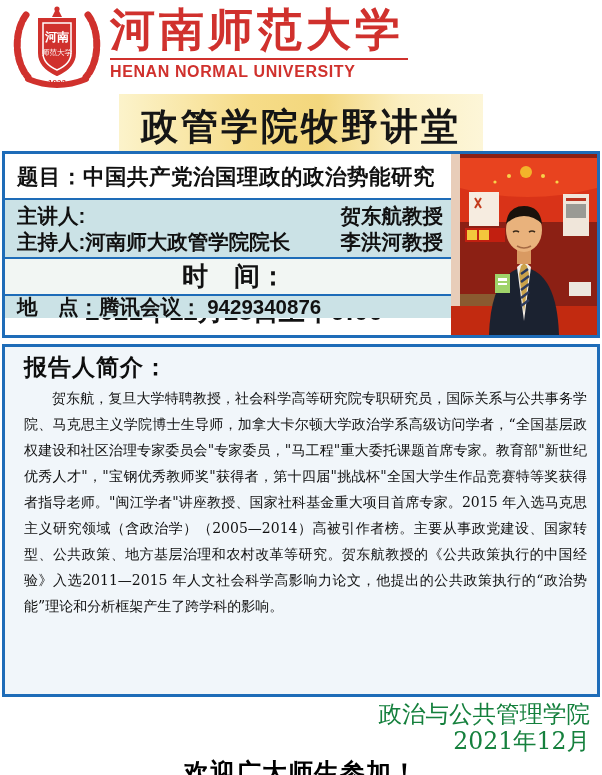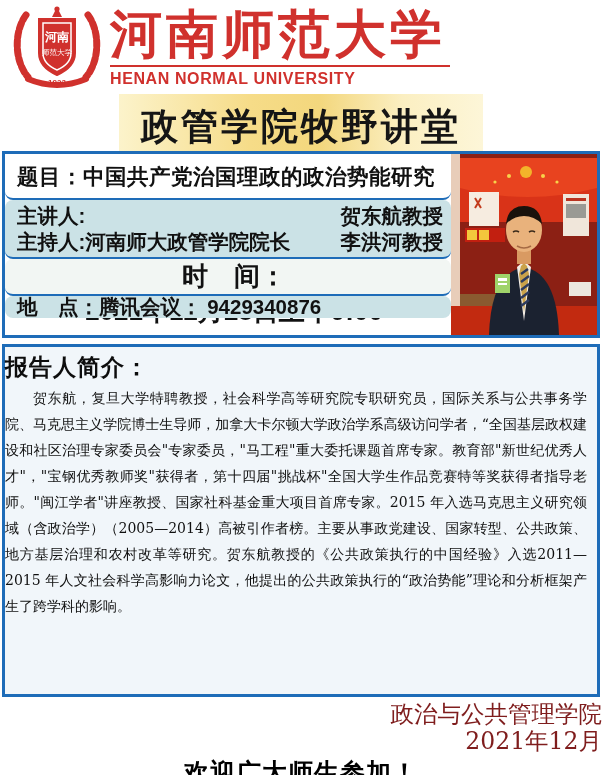--- a/index.html
+++ b/index.html
@@ -4,58 +4,58 @@
 <style>
   * { margin:0; padding:0; box-sizing:border-box; }
   html,body { width:602px; height:775px; background:#ffffff; overflow:hidden;
               font-family:"Liberation Sans", sans-serif; color:#111; }
 
   
   .header { position:relative; height:92px; }
   .logo { position:absolute; left:12px; top:5px; width:90px; height:84px; }
   .uni-block { position:absolute; left:110px; top:6px; }
   .uni-cn { display:inline-block; font-family:"DejaVu Serif", serif; font-weight:600;
-            font-size:52px; line-height:1.08; color:#D0312D; letter-spacing:4px;
+            font-size:45px; line-height:1.08; color:#D0312D; letter-spacing:4px;
             border-bottom:2px solid #D0312D; padding:0 4px 3px 0; }
   .uni-en { margin-top:3px; font-size:16px; font-weight:600; color:#D0312D; letter-spacing:.6px; }
 
   
   .banner-wrap { text-align:center; margin-top:2px; height:50px; }
   .banner { display:inline-block; padding:8px 22px 6px;
             background:linear-gradient(90deg,#FCF3CB 0%,#F6DC88 36%,#F3D77D 55%,#FBEFC2 78%,#FDF6D8 100%);
             font-family:"DejaVu Serif", serif; font-weight:700; font-size:37px;
             letter-spacing:3px; color:#151515; }
 
   
   .info-box { position:relative; margin:7px 2px 0; border:3px solid #1E6CB8; background:#fff; height:187px; }
   .rows { margin-right:146px; height:100%; display:flex; flex-direction:column; }
-  .row { border-bottom:2px solid #1E6CB8; padding-left:12px; display:flex; align-items:center;border-radius:8px; }
+  .row { border-bottom:2px solid #1E6CB8; padding-left:12px; display:flex; align-items:center; }
   .row-topic { height:46px; background:#ffffff; font-weight:700; font-size:21.5px; letter-spacing:.5px; }
   .row-people { background:#CBE2E6; padding:3px 8px 4px 12px; font-size:20.5px; font-weight:600;
                 display:block; height:59px; }
   .pline { display:flex; align-items:center; line-height:26px; white-space:nowrap; }
   .pline .name { margin-left:auto; }
   .struck { position:relative; }
   .struck::after { content:""; position:absolute; left:0; right:0; top:8px; border-top:2px solid #222; }
   .row-time { height:37px; background:#F2F6F3; font-weight:700; font-size:26px;flex-direction:column; }
   .row-venue { height:22px; background:#CBE2E6; font-weight:700; font-size:20.5px; border-bottom:none; }
 
   .photo { position:absolute; top:0; right:0; width:146px; height:181px; }
   .photo svg { display:block; width:100%; height:100%; }
 
   
   .bio-box { margin:6px 2px 0; border:3px solid #1E6CB8; background:#F1F6FA;
-             height:353px; padding:5px 10px 6px 0; }
+             height:353px; padding:5px 10px 6px 19px; }
   .bio-heading { font-size:23px; font-weight:700; letter-spacing:1px; color:#0d0d0d; }
   .bio-text { margin-top:2px; font-family:"DejaVu Serif", serif; font-size:14px;
               line-height:26px; text-align:justify; text-indent:2em; color:#101010; }
 
   
-  .footer-right { margin-top:4px; text-align:right; 
-                  font-family:"DejaVu Serif", serif; font-size:23.5px; line-height:27px; color:#7f1d1d; }
+  .footer-right { margin-top:4px; text-align:right; padding-right:12px;
+                  font-family:"DejaVu Serif", serif; font-size:23.5px; line-height:27px; color:#15803d; }
   .welcome { text-align:center; font-size:25px; font-weight:700; letter-spacing:1px; margin-top:1px; color:#000; }
 </style>
 </head>
 <body>
 
 <div class="header">
   <svg class="logo" viewBox="0 0 90 84">
 
     <path d="M14 10 C2 26 2 56 16 72" fill="none" stroke="#D0312D" stroke-width="7" stroke-dasharray="6 3" stroke-linecap="round"></path>
     <path d="M76 10 C88 26 88 56 74 72" fill="none" stroke="#D0312D" stroke-width="7" stroke-dasharray="6 3" stroke-linecap="round"></path>

